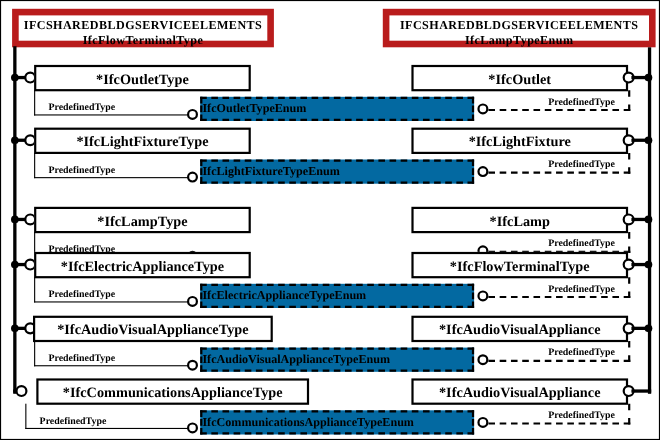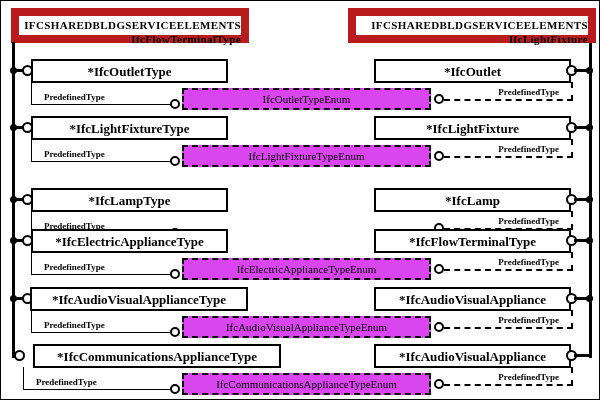--- a/index.html
+++ b/index.html
@@ -4,21 +4,21 @@
 <style>
   html,body{margin:0;padding:0;background:#fff;}
   #canvas{
     position:relative;width:600px;height:400px;box-sizing:border-box;
     border:1px solid #000;background:#fff;overflow:hidden;
     font-family:"Liberation Serif", serif;
   }
   
   .hdr{
     position:absolute;top:7px;height:35px;box-sizing:border-box;
-    border:8px solid #b91c1c;text-align:right;
+    border:6px solid #b91c1c;text-align:center;
     font-weight:bold;font-size:11px;line-height:14px;padding-top:2px;
     letter-spacing:0.4px;
   }
   .hdr-left{left:10px;width:238px;}
   .hdr-right{left:347px;width:248px;}
   
   .bus{position:absolute;width:3px;background:#000;}
   .bus-left{left:11px;top:41px;height:316px;}
   .bus-right{left:588px;top:42px;height:315px;}
   
@@ -44,22 +44,22 @@
     position:absolute;left:12px;bottom:2px;
     font-weight:bold;font-size:9px;white-space:nowrap;
   }
   .lcirc{
     position:absolute;left:169px;top:40px;width:6px;height:6px;
     border:2px solid #000;border-radius:50%;background:#fff;
   }
   
   .enum{
     position:absolute;left:181px;top:29px;width:249px;height:22px;box-sizing:border-box;
-    border:2px dashed #000;text-align:center;
-    font-weight:normal;font-size:11px;line-height:18px;background:#d946ef;
+    border:2px dashed #000;
+    font-weight:bold;font-size:11px;line-height:18px;background:#0369a1;
   }
   
   .rcirc{
     position:absolute;left:433px;top:35px;width:6px;height:6px;
     border:2px solid #000;border-radius:50%;background:#fff;
   }
   .rattr{
     position:absolute;left:443px;top:23px;width:127px;height:17px;
     border-right:2px dashed #000;border-bottom:2px dashed #000;
   }
@@ -87,21 +87,21 @@
 <body>
 
 <div id="canvas">
 
   <div class="hdr hdr-left">
     <div>IFCSHAREDBLDGSERVICEELEMENTS</div>
     <div>IfcFlowTerminalType</div>
   </div>
   <div class="hdr hdr-right">
     <div>IFCSHAREDBLDGSERVICEELEMENTS</div>
-    <div>IfcLightFixture</div>
+    <div>IfcLampTypeEnum</div>
   </div>
 
   <div class="bus bus-left"></div>
   <div class="bus bus-right"></div>
 
   <div class="row row1">
     <div class="lstub"></div>
     <div class="ldot"></div>
     <div class="lbuscirc"></div>
     <div class="ebox lbox">*IfcOutletType</div>

